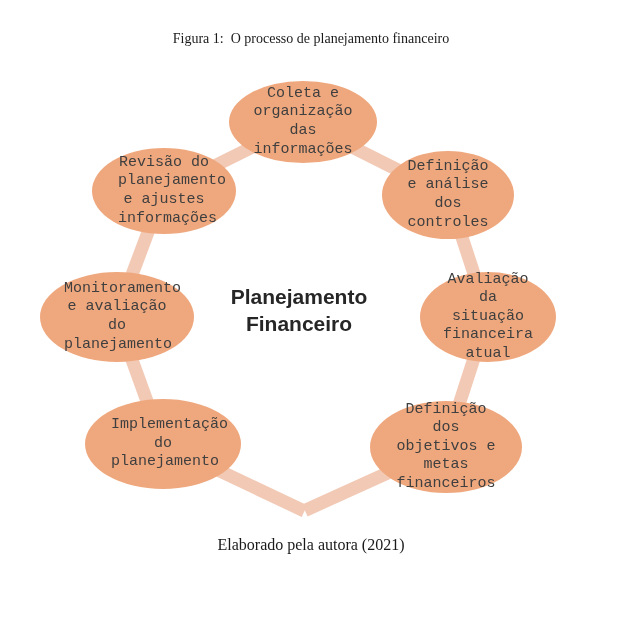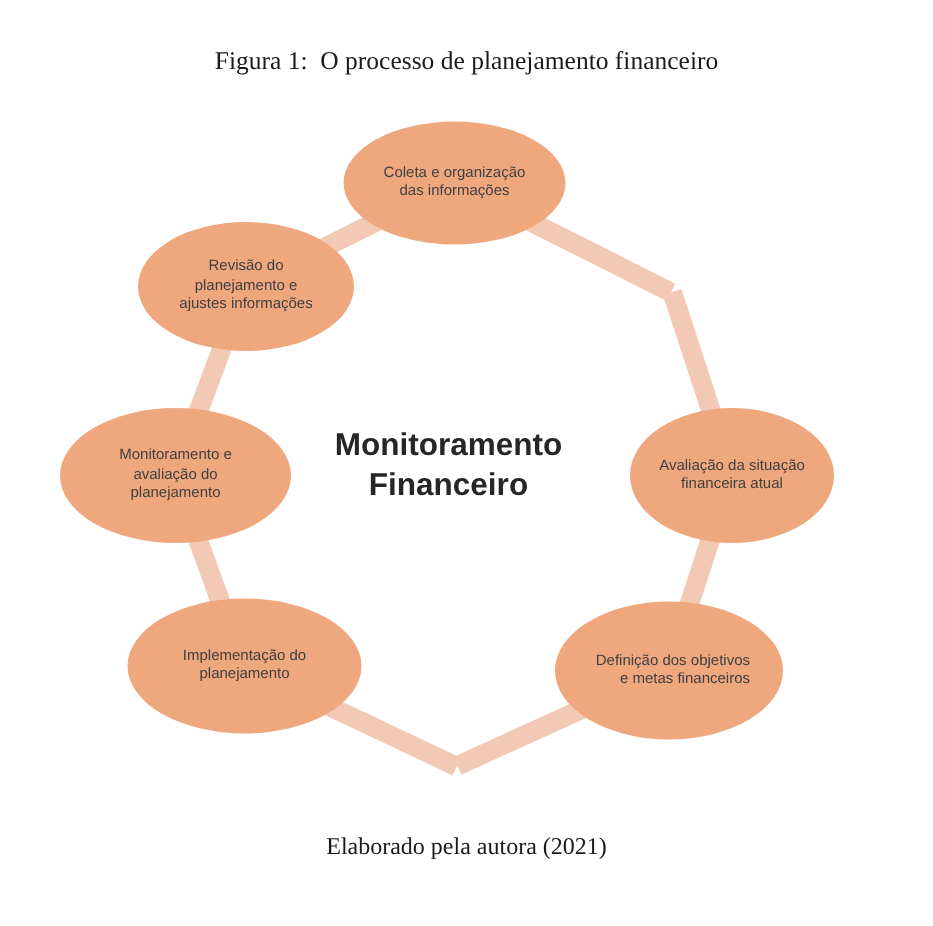--- a/index.html
+++ b/index.html
@@ -15,28 +15,28 @@
     overflow: hidden;
     font-family: "Liberation Sans", sans-serif;
   }
   .figure-title {
     position: absolute;
     left: 0;
     top: 31px;
     width: 622px;
     text-align: center;
     font-family: "Liberation Serif", serif;
-    font-size: 17px;
+    font-size: 14px;
     color: #1a1a1a;
     white-space: pre;
   }
   .figure-caption {
     position: absolute;
     left: 0;
-    top: 556px;
+    top: 536px;
     width: 622px;
     text-align: center;
     font-family: "Liberation Serif", serif;
     font-size: 16px;
     color: #1a1a1a;
   }
   
   .connector {
     position: absolute;
     height: 13px;
@@ -56,31 +56,32 @@
     position: absolute;
     border-radius: 50%;
     background: var(--node-fill, #EFA87E);
     display: flex;
     align-items: center;
     justify-content: center;
     text-align: center;
     z-index: 2;
   }
   .node .label {
-    font-size: 10px;
+    font-size: 15px;
     line-height: 1.24;
     color: var(--node-text, #3F3F3F);
+    font-family: Liberation Mono, monospace;
   }
   .n1 { left: 229px; top: 81px;  width: 148px; height: 82px; }
   .n1 .label { max-width: 112px; }
   .n2 { left: 382px; top: 151px; width: 132px; height: 88px; }
   .n2 .label { max-width: 92px; }
   .n3 { left: 420px; top: 272px; width: 136px; height: 90px; }
   .n3 .label { max-width: 98px; }
-  .n4 { left: 370px; top: 401px; width: 152px; height: 92px; text-align: right; }
+  .n4 { left: 370px; top: 401px; width: 152px; height: 92px; }
   .n4 .label { max-width: 108px; }
   .n5 { left: 226px; top: 469px; width: 158px; height: 84px; }
   .n5 .label { max-width: 100px; }
   .n6 { left: 85px;  top: 399px; width: 156px; height: 90px; }
   .n6 .label { max-width: 104px; }
   .n7 { left: 40px;  top: 272px; width: 154px; height: 90px; }
   .n7 .label { max-width: 106px; }
   .n8 { left: 92px;  top: 148px; width: 144px; height: 86px; }
   .n8 .label { max-width: 92px; }
   
@@ -109,33 +110,36 @@
   <div class="connector c3"></div>
   <div class="connector c4"></div>
   <div class="connector c5"></div>
   <div class="connector c6"></div>
   <div class="connector c7"></div>
   <div class="connector c8"></div>
 
   <div class="node n1">
     <div class="label">Coleta e organização das informações</div>
   </div>
+  <div class="node n2">
+    <div class="label">Definição e análise dos controles</div>
+  </div>
   <div class="node n3">
     <div class="label">Avaliação da situação financeira atual</div>
   </div>
   <div class="node n4">
     <div class="label">Definição dos objetivos e metas financeiros</div>
   </div>
   <div class="node n7">
     <div class="label">Monitoramento e avaliação do planejamento</div>
   </div>
   <div class="node n6">
     <div class="label">Implementação do planejamento</div>
   </div>
   <div class="node n8">
     <div class="label">Revisão do planejamento e ajustes informações</div>
   </div>
 
-  <div class="center-label">Monitoramento Financeiro</div>
+  <div class="center-label">Planejamento Financeiro</div>
 
   <div class="figure-caption">Elaborado pela autora (2021)</div>
 
 </div>
 
 </body></html>

